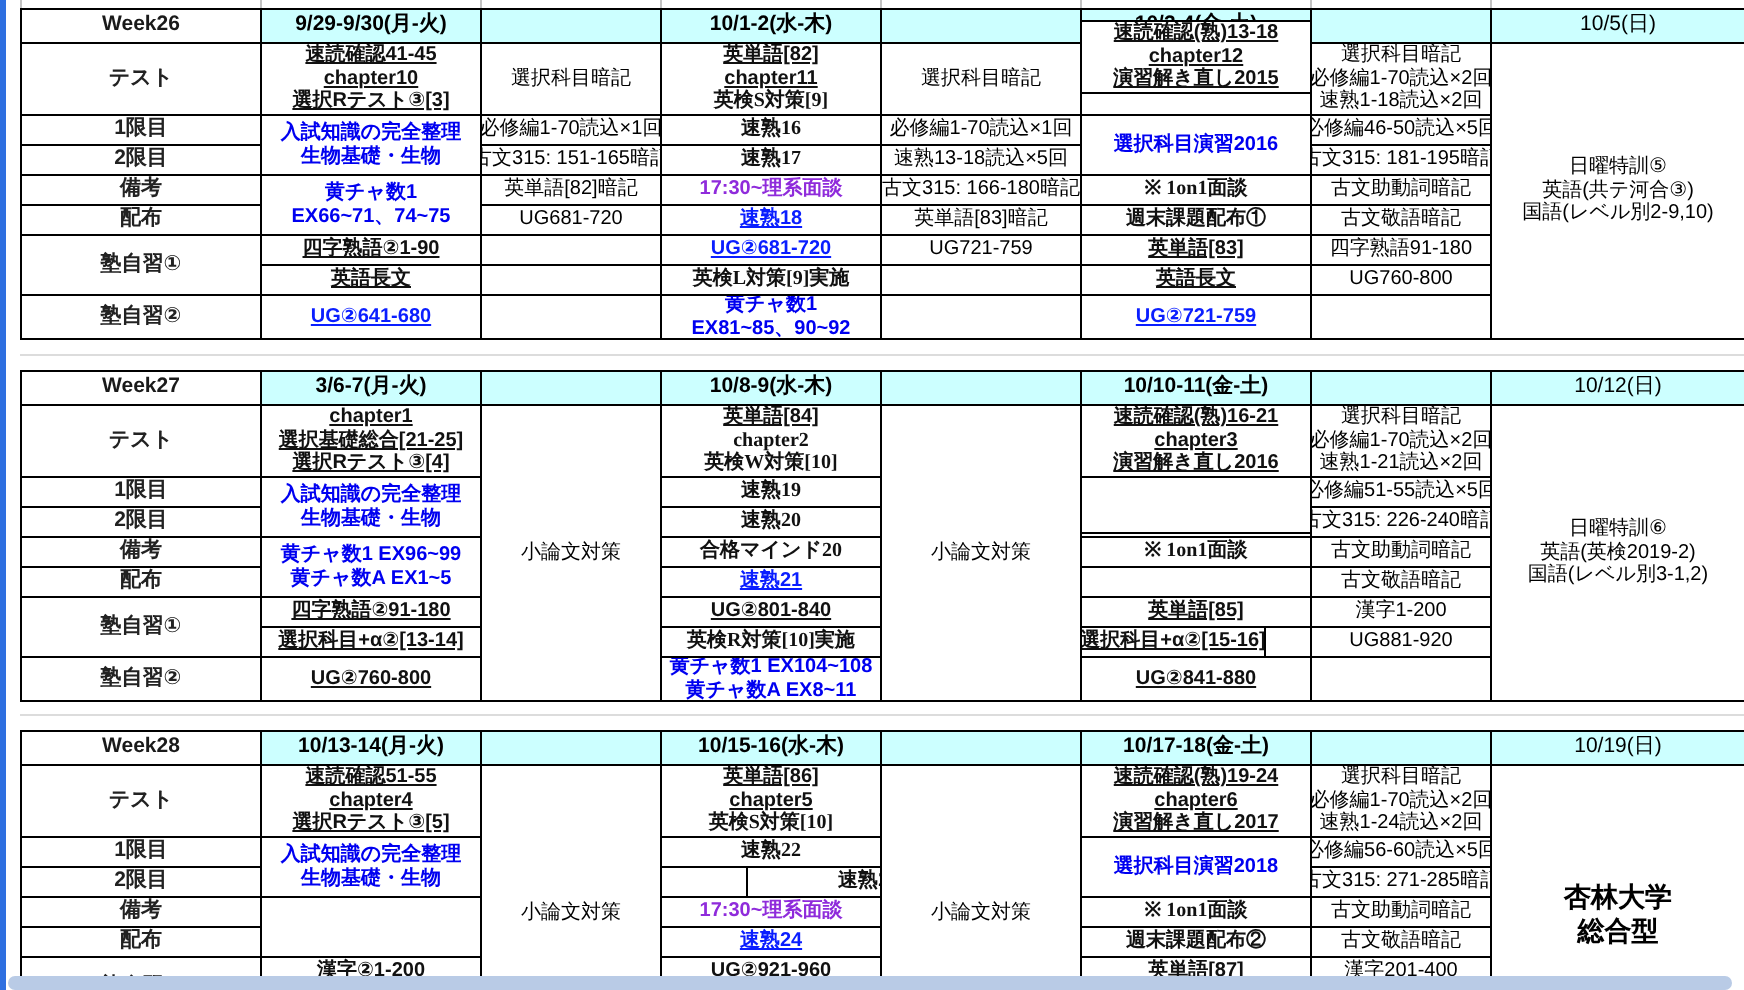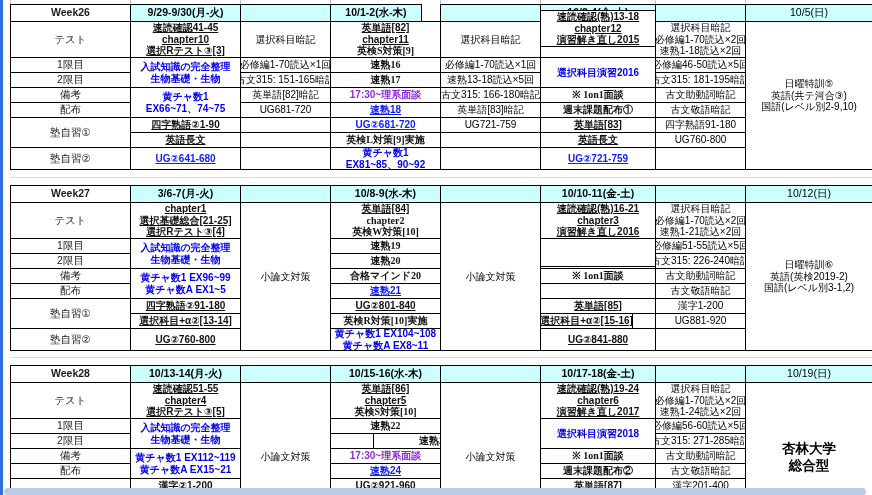--- a/index.html
+++ b/index.html
@@ -12,21 +12,21 @@
   .bottom-bar{position:absolute;left:4px;bottom:0;width:862px;height:7px;background:#b9cbe6;
               border-radius:4px;z-index:50;}
   .block{position:absolute;background:#fff;}
   .cell{position:absolute;box-sizing:border-box;border:1px solid #000;background:#fff;
         display:flex;flex-direction:column;justify-content:center;align-items:center;
         text-align:center;font-size:10px;line-height:11.5px;overflow:hidden;white-space:nowrap;}
   .hdr{background:#ccffff;font-size:10.5px;}
   .hdr-date{font-weight:700;color:#000;}
   .hdr-sun{font-weight:400;color:#000;}
   .hdr-label{background:#fff;font-weight:700;color:#1a1a1a;font-size:10.5px;}
-  .lbl{font-weight:400;color:#222;font-size:10.5px;}
+  .lbl{font-weight:700;color:#222;font-size:10.5px;}
   .t-r{font-weight:400;color:#000;}
   .t-b{font-weight:700;color:#111;font-family:Liberation Serif, serif;}
   .t-bu{font-weight:700;color:#111;text-decoration:underline;}
   .t-blue{font-weight:700;color:#0000f0;}
   .t-blueu{font-weight:700;color:#0a1eff;text-decoration:underline;}
   .t-purple{font-weight:700;color:#8f2bdb;}
   .t-big{font-weight:700;color:#000;font-size:13.5px;line-height:17px;}
 </style>
 </head>
 <body>
@@ -41,21 +41,21 @@
       <div class="tick" style="left: 437px;"></div>
       <div class="tick" style="left: 537px;"></div>
       <div class="tick" style="left: 652px;"></div>
       <div class="tick" style="left: 742px;"></div>
     </div>
   <div id="blocks">
       <div class="block" style="left: 10px; top: 4px; width: 863px; height: 166px;">
         <div class="cell hdr-label" style="left: 0px; top: 0px; width: 121px; height: 18px;">Week26</div>
         <div class="cell hdr hdr-date" style="left: 120px; top: 0px; width: 111px; height: 18px;">9/29-9/30(月-火)</div>
         <div class="cell hdr hdr-date" style="left: 230px; top: 0px; width: 91px; height: 18px;"></div>
-        <div class="cell hdr hdr-date" style="left: 320px; top: 0px; width: 92px; height: 18px;">10/1-2(水-木)</div>
+        <div class="cell hdr hdr-date" style="left: 320px; top: 0px; width: 111px; height: 18px;">10/1-2(水-木)</div>
         <div class="cell hdr hdr-date" style="left: 430px; top: 0px; width: 101px; height: 18px;"></div>
         <div class="cell hdr hdr-date" style="left: 530px; top: 0px; width: 116px; height: 18px;">10/3-4(金-土)</div>
         <div class="cell hdr hdr-date" style="left: 645px; top: 0px; width: 91px; height: 18px;"></div>
         <div class="cell hdr hdr-sun" style="left: 735px; top: 0px; width: 128px; height: 18px;">10/5(日)</div>
         <div class="cell lbl" style="left: 0px; top: 17px; width: 121px; height: 37px;">テスト</div>
         <div class="cell lbl" style="left: 0px; top: 53px; width: 121px; height: 16px;">1限目</div>
         <div class="cell lbl" style="left: 0px; top: 68px; width: 121px; height: 16px;">2限目</div>
         <div class="cell lbl" style="left: 0px; top: 83px; width: 121px; height: 16px;">備考</div>
         <div class="cell lbl" style="left: 0px; top: 98px; width: 121px; height: 16px;">配布</div>
         <div class="cell lbl" style="left: 0px; top: 113px; width: 121px; height: 31px;">塾自習①</div>
@@ -340,24 +340,20 @@
         <div class="cell lbl" style="left: 0px; top: 113px; width: 121px; height: 31px;">塾自習①</div>
         <div class="cell" style="left: 120px; top: 17px; width: 111px; height: 37px;">
           <div class="t-bu">速読確認51-55</div>
           <div class="t-bu">chapter4</div>
           <div class="t-bu">選択Rテスト③[5]</div>
         </div>
         <div class="cell" style="left: 120px; top: 53px; width: 111px; height: 31px;">
           <div class="t-blue">入試知識の完全整理</div>
           <div class="t-blue">生物基礎・生物</div>
         </div>
-        <div class="cell" style="left: 120px; top: 83px; width: 111px; height: 31px;">
-          <div class="t-blue">黄チャ数1 EX112~119</div>
-          <div class="t-blue">黄チャ数A EX15~21</div>
-        </div>
         <div class="cell" style="left: 120px; top: 113px; width: 111px; height: 16px;">
           <div class="t-bu">漢字②1-200</div>
         </div>
         <div class="cell" style="left: 230px; top: 17px; width: 91px; height: 149px;">
           <div class="t-r">小論文対策</div>
         </div>
         <div class="cell" style="left: 320px; top: 17px; width: 111px; height: 37px;">
           <div class="t-bu">英単語[86]</div>
           <div class="t-bu">chapter5</div>
           <div class="t-b">英検S対策[10]</div>

